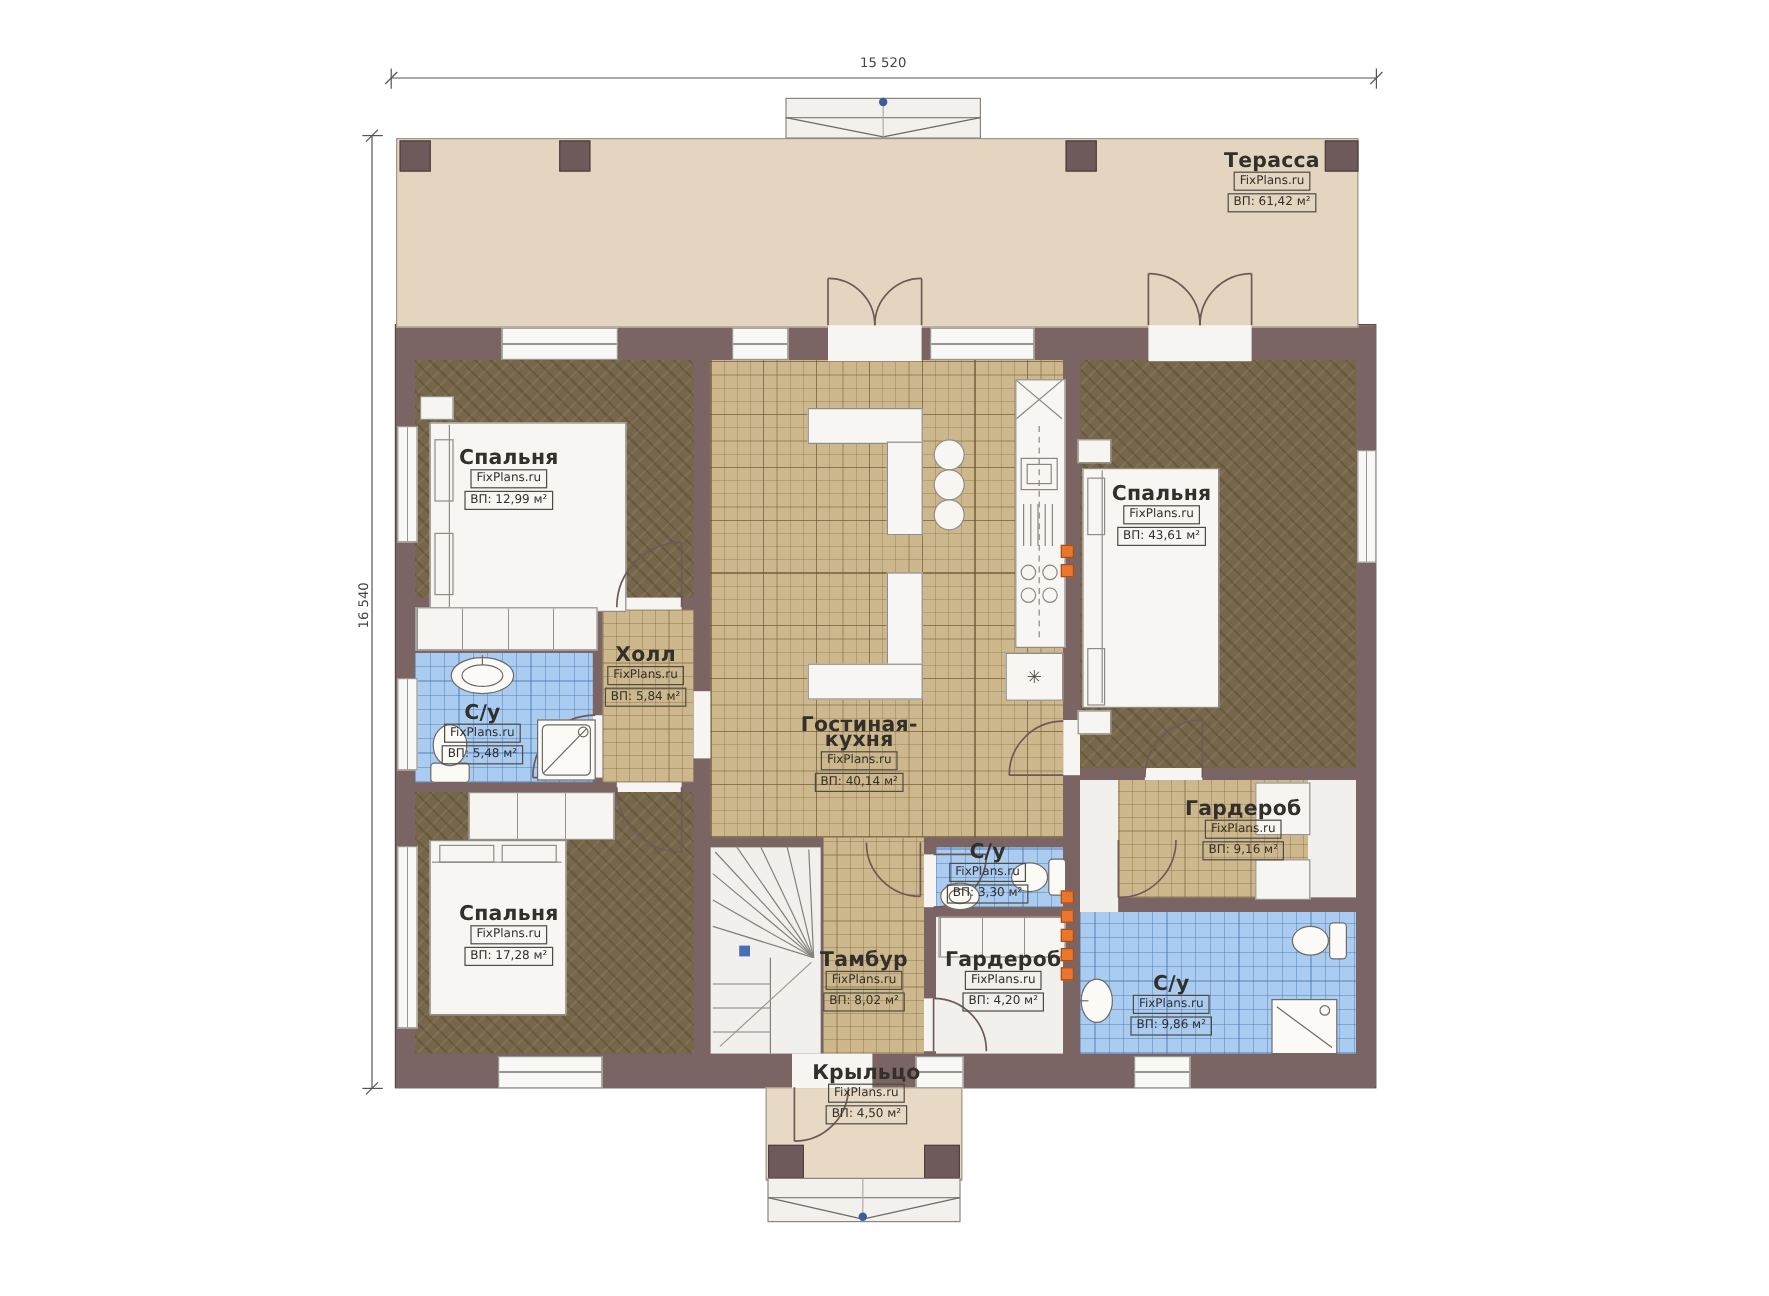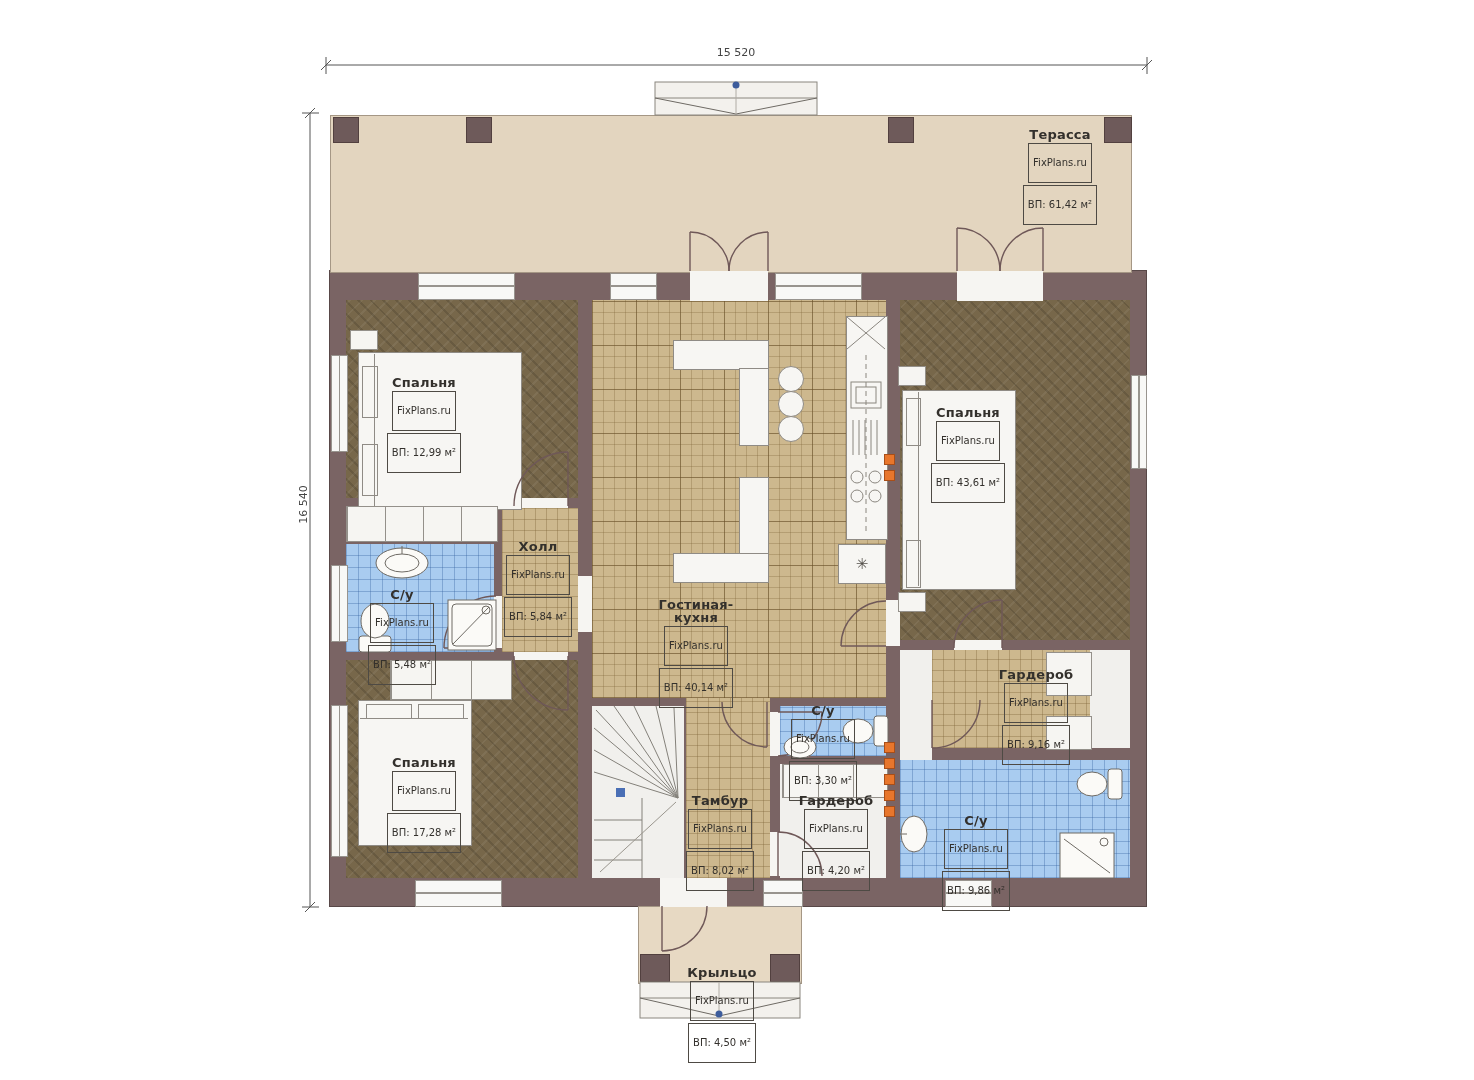--- a/index.html
+++ b/index.html
@@ -34,22 +34,22 @@
   .thinline{position:absolute;z-index:17;background:#8f8b85}
   .circle{position:absolute;z-index:16;border-radius:50%;background:#f7f6f3;border:1px solid #8f8b85}
   .pillar{position:absolute;z-index:18;background:#6e5a5a;border:1px solid #52403f}
   .osq{position:absolute;z-index:35;width:9px;height:9px;background:#e8762c;border:1px solid #a94e18}
   .terrace{position:absolute;z-index:2;background:#e3d5bf;border:1px solid #a59785}
   .house{position:absolute;z-index:1;background:#7a6464;outline:1px solid #584848}
   .porch{position:absolute;z-index:2;background:#e7d9c3;border:1px solid #a59785}
   .ovl{position:absolute;left:0;top:0;z-index:30;pointer-events:none}
   .lbl{position:absolute;display:flex;flex-direction:column;align-items:center;gap:2px;
        z-index:40;color:#33302c;text-align:center}
-  .lbl-t{font-size:13px;font-weight:bold;letter-spacing:.2px;line-height:13px}
-  .lbl-b{font-size:10px;border:1px solid #4e4a44;padding:12px 4px;line-height:14px;white-space:nowrap}
+  .lbl-t{font-size:17px;font-weight:bold;letter-spacing:.2px;line-height:13px}
+  .lbl-b{font-size:10px;border:1px solid #4e4a44;padding:0 4px;line-height:14px;white-space:nowrap}
   .dim{position:absolute;font-size:11px;color:#444;z-index:40;width:90px;text-align:center}
   .dim-v{transform:rotate(-90deg);transform-origin:center center}
   .washer{display:flex;align-items:center;justify-content:center;font-size:15px;color:#55514b}
 </style>
 </head>
 <body>
 
 <div id="plan">
 
   <div class="dim" style="left:691px;top:46px">15 520</div>
@@ -299,21 +299,21 @@
   <div class="lbl" style="left:498px;top:540px;width:80px">
     <div class="lbl-t">Холл</div>
     <div class="lbl-b">FixPlans.ru</div>
     <div class="lbl-b">ВП: 5,84 м²</div>
   </div>
   <div class="lbl" style="left:368px;top:756px;width:112px">
     <div class="lbl-t">Спальня</div>
     <div class="lbl-b">FixPlans.ru</div>
     <div class="lbl-b">ВП: 17,28 м²</div>
   </div>
-  <div class="lbl" style="left:638px;top:598px;width:116px">
+  <div class="lbl" style="left:658px;top:598px;width:116px">
     <div class="lbl-t">Гостиная-кухня</div>
     <div class="lbl-b">FixPlans.ru</div>
     <div class="lbl-b">ВП: 40,14 м²</div>
   </div>
   <div class="lbl" style="left:912px;top:406px;width:112px">
     <div class="lbl-t">Спальня</div>
     <div class="lbl-b">FixPlans.ru</div>
     <div class="lbl-b">ВП: 43,61 м²</div>
   </div>
   <div class="lbl" style="left:994px;top:668px;width:84px">
@@ -334,19 +334,19 @@
   <div class="lbl" style="left:798px;top:794px;width:76px">
     <div class="lbl-t">Гардероб</div>
     <div class="lbl-b">FixPlans.ru</div>
     <div class="lbl-b">ВП: 4,20 м²</div>
   </div>
   <div class="lbl" style="left:934px;top:814px;width:84px">
     <div class="lbl-t">С/у</div>
     <div class="lbl-b">FixPlans.ru</div>
     <div class="lbl-b">ВП: 9,86 м²</div>
   </div>
-  <div class="lbl" style="left:676px;top:966px;width:92px">
+  <div class="lbl" style="left:676px;top:888px;width:92px">
     <div class="lbl-t">Крыльцо</div>
     <div class="lbl-b">FixPlans.ru</div>
     <div class="lbl-b">ВП: 4,50 м²</div>
   </div>
 
 </div>
 
 </body></html>

